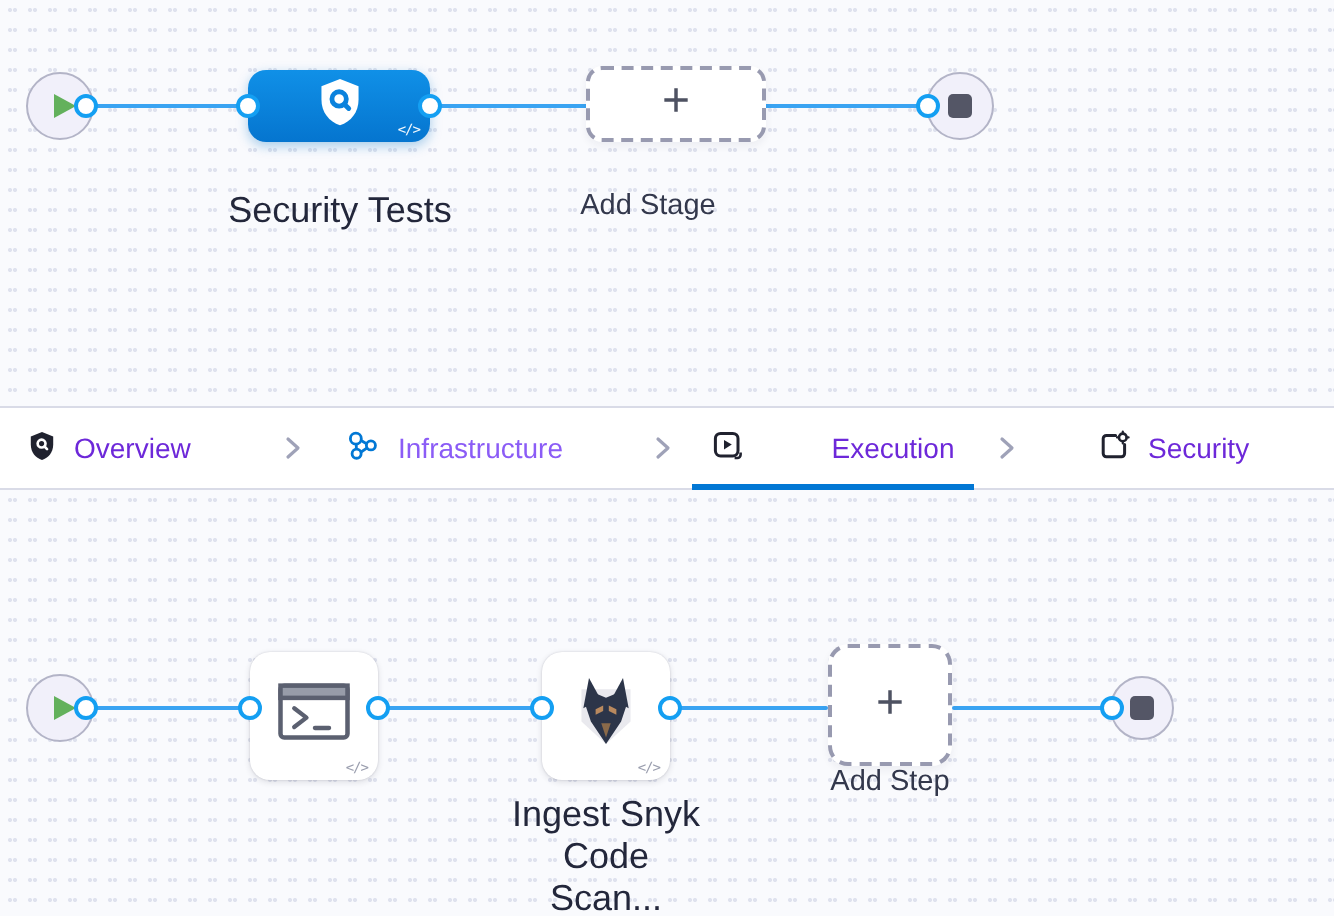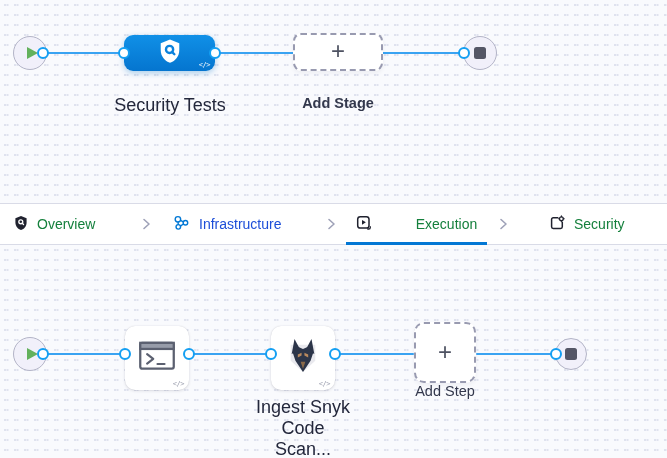--- a/index.html
+++ b/index.html
@@ -50,22 +50,22 @@
   .plus { font-size:24px; font-weight:300; color:#4e5262; line-height:1; margin-top:-2px; }
 
   .node-label { position:absolute; text-align:center; font-size:18px; font-weight:500;
     color:#23273b; line-height:21px; }
   .add-label { position:absolute; text-align:center; font-size:14.5px; font-weight:400;
     color:#33384c; }
 
   .tab-bar { position:absolute; left:0; top:203px; width:667px; height:42px;
     background:#ffffff; border-top:1px solid #d9dbe7; border-bottom:1px solid #d9dbe7; z-index:10; }
   .tab { position:absolute; top:0; height:100%; display:flex; align-items:center; gap:9px;
-    font-size:14px; font-weight:500; color:#15803d; cursor:pointer; }
-  .tab.blue { color:#1d4ed8; }
+    font-size:14px; font-weight:500; color:#6d28d9; cursor:pointer; }
+  .tab.blue { color:#8b5cf6; }
   .tab.active { justify-content:center; }
   .tab.active::after { content:""; position:absolute; left:0; right:0; bottom:-1px;
     height:3px; background:#0277d4; }
   .tab-sep { position:absolute; top:0; height:100%; display:flex; align-items:center; }
 </style>
 </head>
 <body>
 
 <div class="app">
 
@@ -89,21 +89,21 @@
         </svg>
       </span>
       <span class="code-badge on-blue">&lt;/&gt;</span>
     </div>
     <div class="port" style="left:209px; top:47px;"></div>
     <div class="node-label" style="left:100px; top:95px; width:140px;">Security Tests</div>
 
     <div class="dashed-box" style="left:293px; top:33px; width:90px; height:38px; border-radius:8px;">
       <span class="plus">+</span>
     </div>
-    <div class="add-label" style="left:293px; top:95px; width:90px;font-weight:bold;">Add Stage</div>
+    <div class="add-label" style="left:279px; top:95px; width:90px;">Add Stage</div>
 
     <div class="port" style="left:458px; top:47px;"></div>
     <div class="round-node" style="left:463px; top:36px;">
       <div class="stop-sq"></div>
     </div>
   </div>
 
   <div class="tab-bar">
     <div class="tab" style="left:14px;">
       <span>

